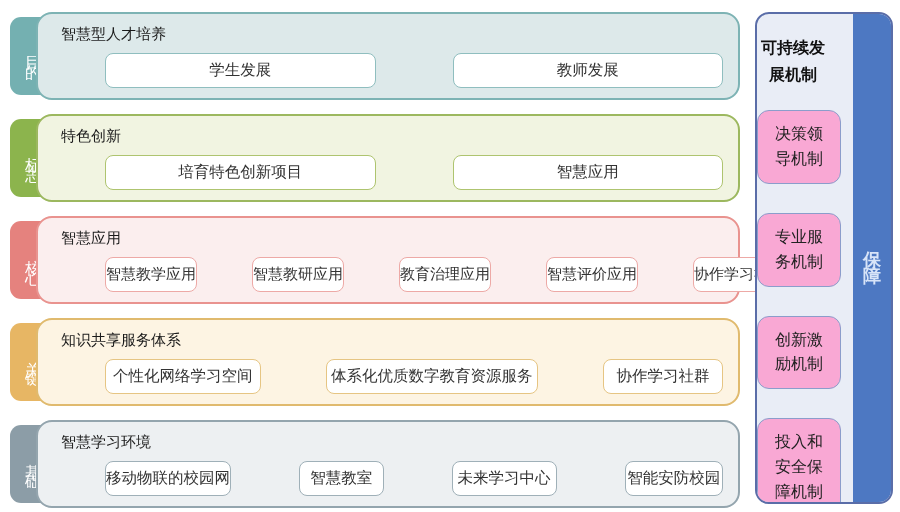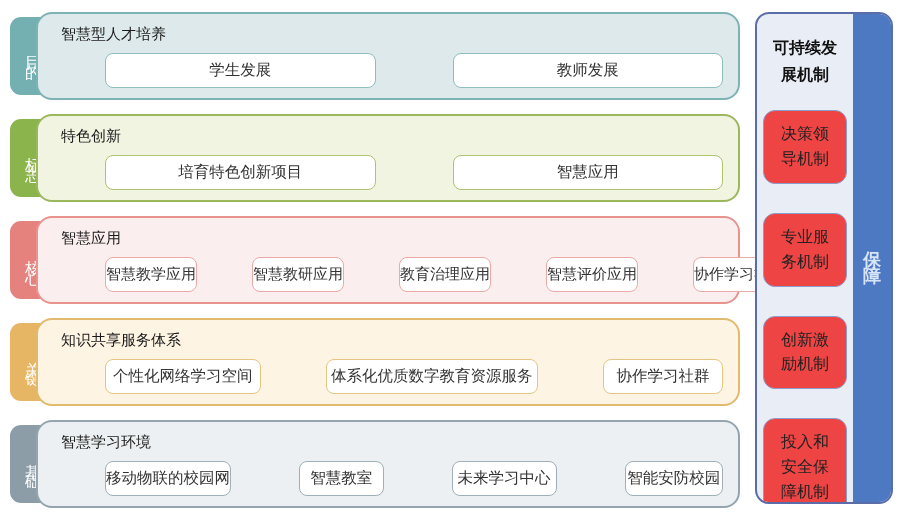--- a/index.html
+++ b/index.html
@@ -45,27 +45,27 @@
   .row-4 .item:nth-child(1){flex:1.3}
   .row-4 .item:nth-child(2){flex:0.9}
   .row-4 .item:nth-child(3){flex:1.12}
   .row-4 .item:nth-child(4){flex:1.05}
   
   .right-panel{
     position:absolute;left:755px;top:12px;width:138px;height:492px;
     border:2px solid var(--border);border-radius:14px;box-sizing:border-box;
     overflow:hidden;display:flex;background:var(--bg);
   }
-  .rp-main{flex:1;display:flex;flex-direction:column;align-items:center;padding-top:20px;}
+  .rp-main{flex:1;display:flex;flex-direction:column;padding-top:20px;}
   .rp-title{
     width:72px;text-align:center;font-size:16px;font-weight:bold;color:#111111;
     line-height:1.7;margin-bottom:22px;
   }
   .rp-item{
-    width:84px;box-sizing:border-box;background:#ef4444;
+    width:84px;box-sizing:border-box;background:#f9a8d4;
     border:1.5px solid var(--item-border);border-radius:12px;
     padding:11px 13px;margin-bottom:29px;
     font-size:16px;color:#222222;line-height:1.55;text-align:center;
   }
   .rp-side{
     width:38px;background:var(--strip);
     display:flex;align-items:center;justify-content:center;
   }
   .rp-side span{
     writing-mode:vertical-rl;text-orientation:upright;

